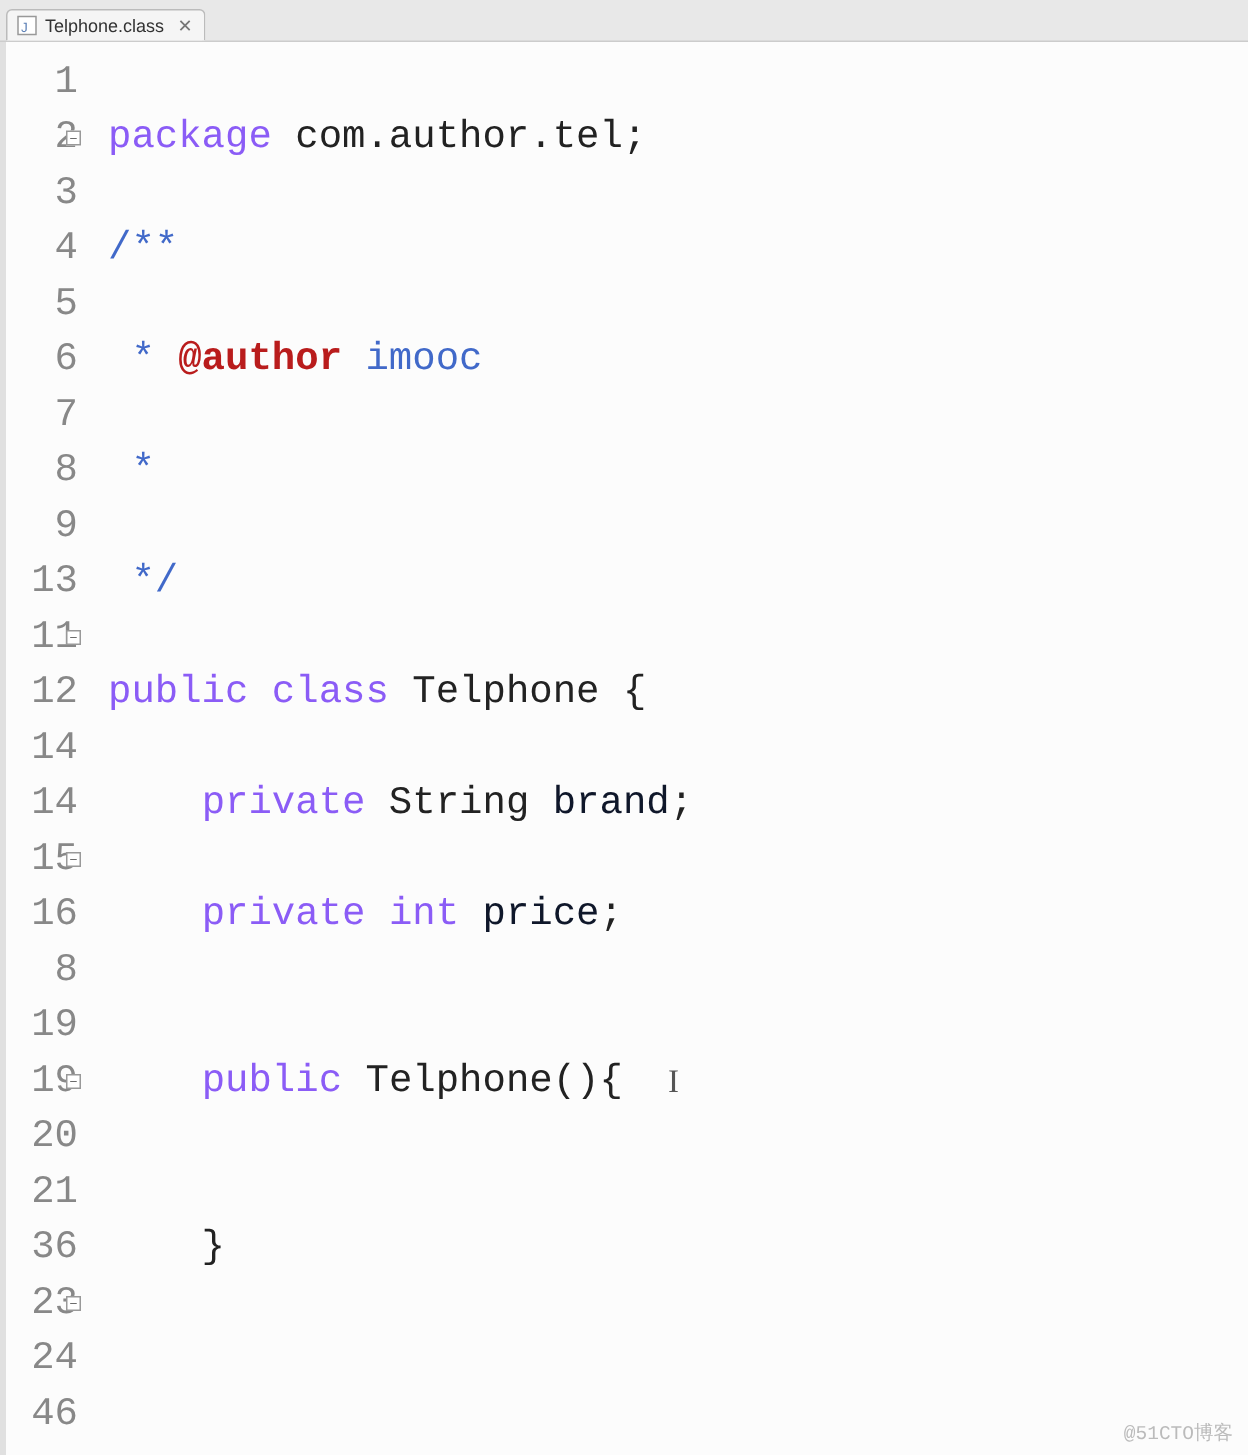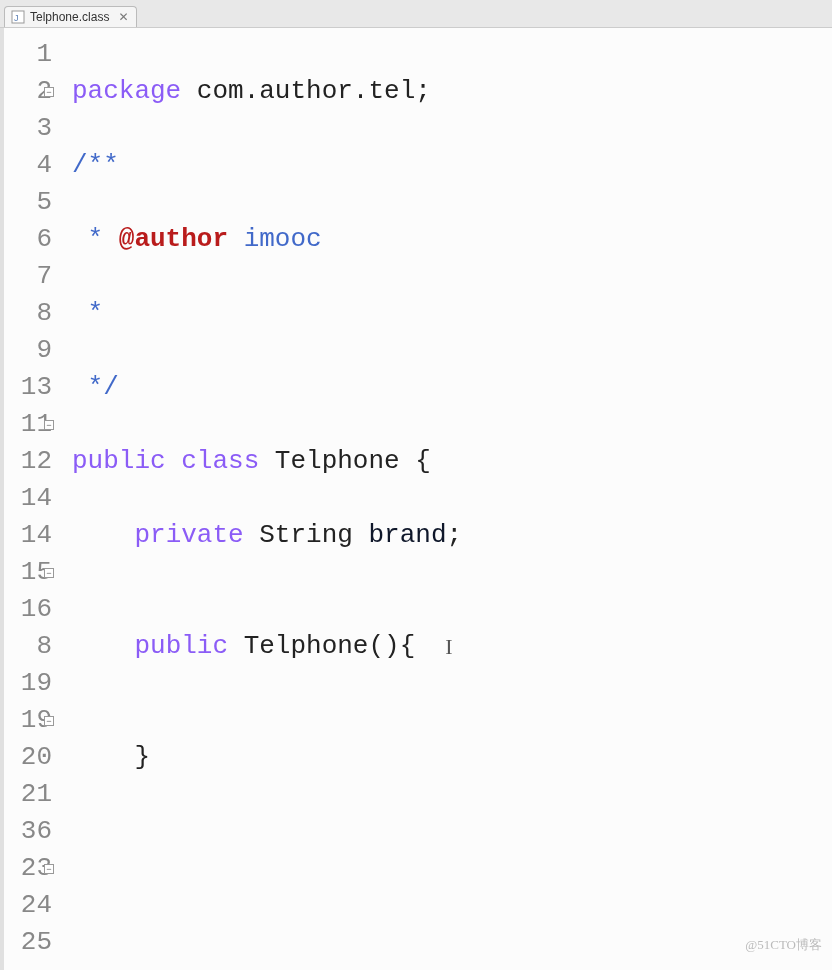--- a/index.html
+++ b/index.html
@@ -81,24 +81,24 @@
   color: #222;
 }
 .kw { color: #8b5cf6; font-weight: normal; margin-top: 14px; }
 .comment { color: #4169c9; }
 .doctag { color: #b91c1c; font-weight: bold; }
 .author-link { color: #4169c9; text-decoration-style: dotted; text-align: center; }
 .field { color: #0f172a; }
 .watermark {
   position: absolute;
   right: 10px;
-  bottom: 16px;
+  bottom: 6px;
   font-size: 13px;
   color: #bbb;
-  font-family: Liberation Serif, serif;
+  font-family: Liberation Mono, monospace;
 }
 .cursor-ibeam {
   display: inline-block;
   font-family: serif;
   color: #555;
   font-size: 22px;
   vertical-align: middle;
   margin-left: 30px;
 }
 </style>
@@ -137,31 +137,32 @@
     <div class="ln"><span>15</span><span class="fold-marker">−</span></div>
     <div class="ln">16</div>
     <div class="ln">8</div>
     <div class="ln">19</div>
     <div class="ln"><span>19</span><span class="fold-marker">−</span></div>
     <div class="ln">20</div>
     <div class="ln">21</div>
     <div class="ln">36</div>
     <div class="ln"><span>23</span><span class="fold-marker">−</span></div>
     <div class="ln">24</div>
-    <div class="ln">25</div>
+    <div class="ln">46</div>
   </div>
 
   <div class="code">
 <div><span class="kw">package</span><span> com.author.tel;</span></div>
 <div><span class="comment">/**</span></div>
 <div><span class="comment"> * </span><span class="doctag">@author</span><span> </span><span class="author-link">imooc</span></div>
 <div><span class="comment"> *</span></div>
 <div><span class="comment"> */</span></div>
 <div><span class="kw">public</span> <span class="kw">class</span><span> Telphone {</span></div>
 <div><span>    </span><span class="kw">private</span><span> String </span><span class="field">brand</span><span>;</span></div>
+<div><span>    </span><span class="kw">private</span> <span class="kw">int</span><span> </span><span class="field">price</span><span>;</span></div>
 <div></div>
 <div><span>    </span><span class="kw">public</span><span> Telphone(){</span><span class="cursor-ibeam">I</span></div>
 <div></div>
 <div>    }</div>
 <div></div>
 
 
 
 <div></div>
 

